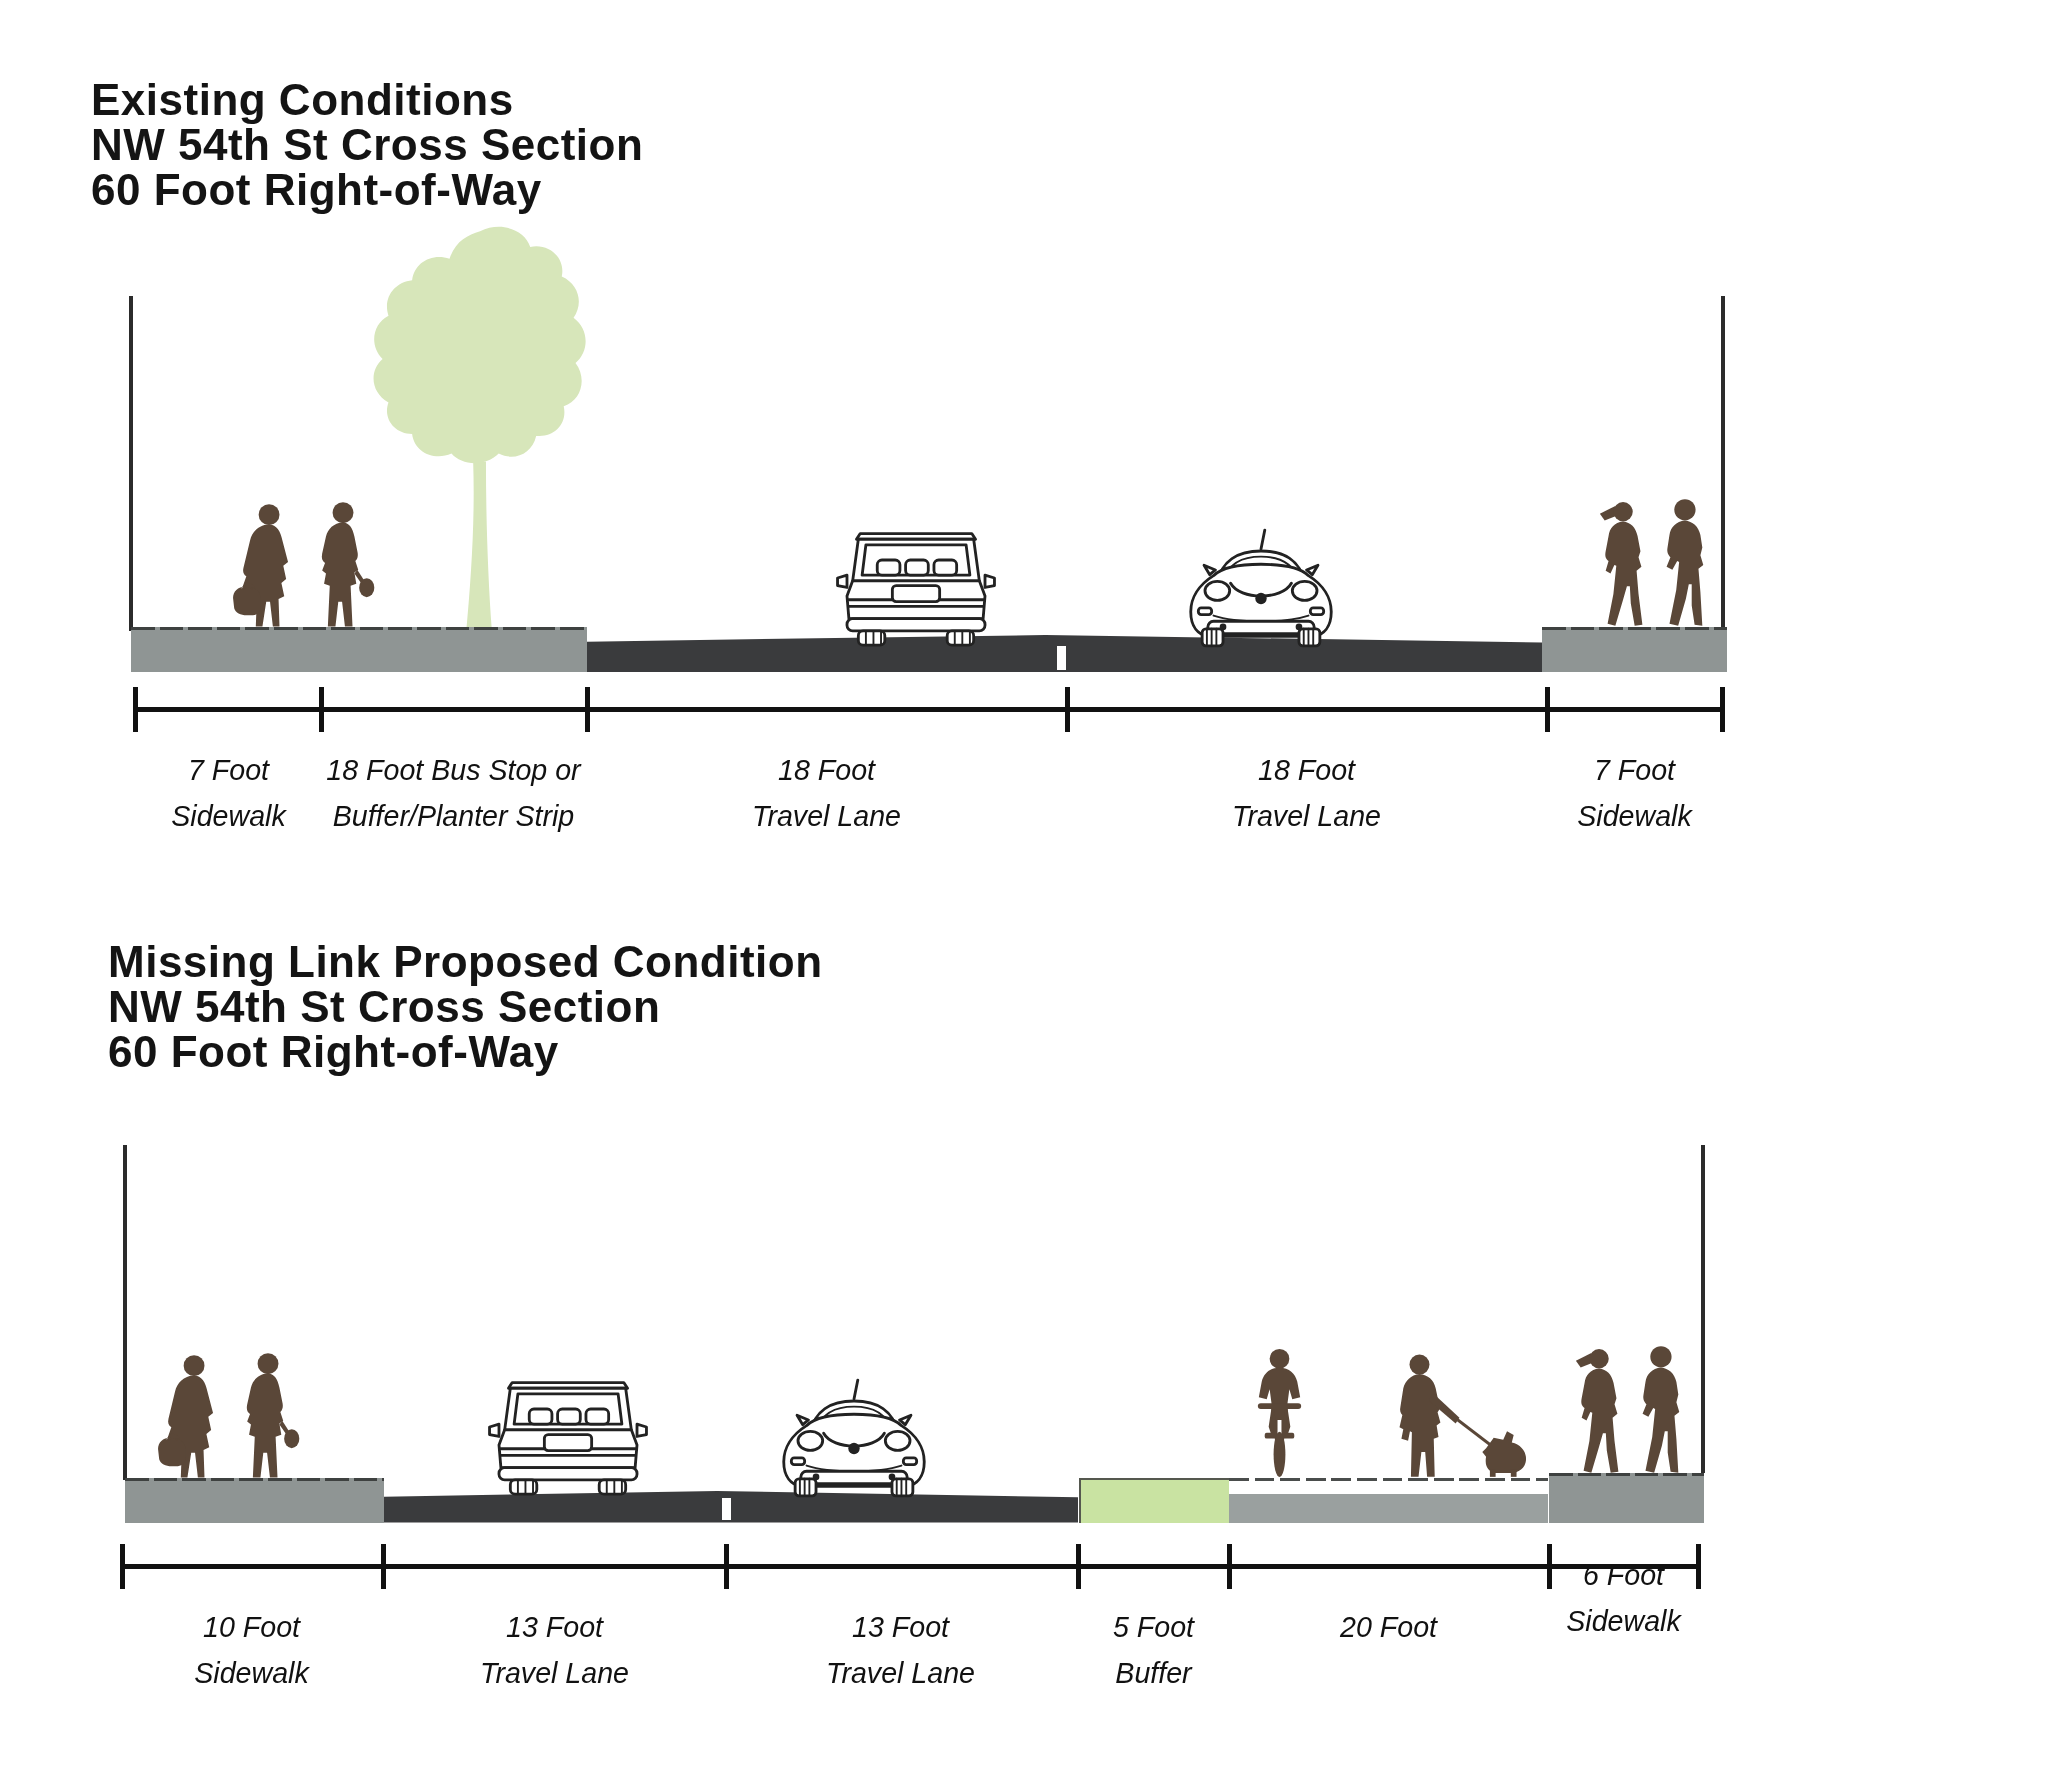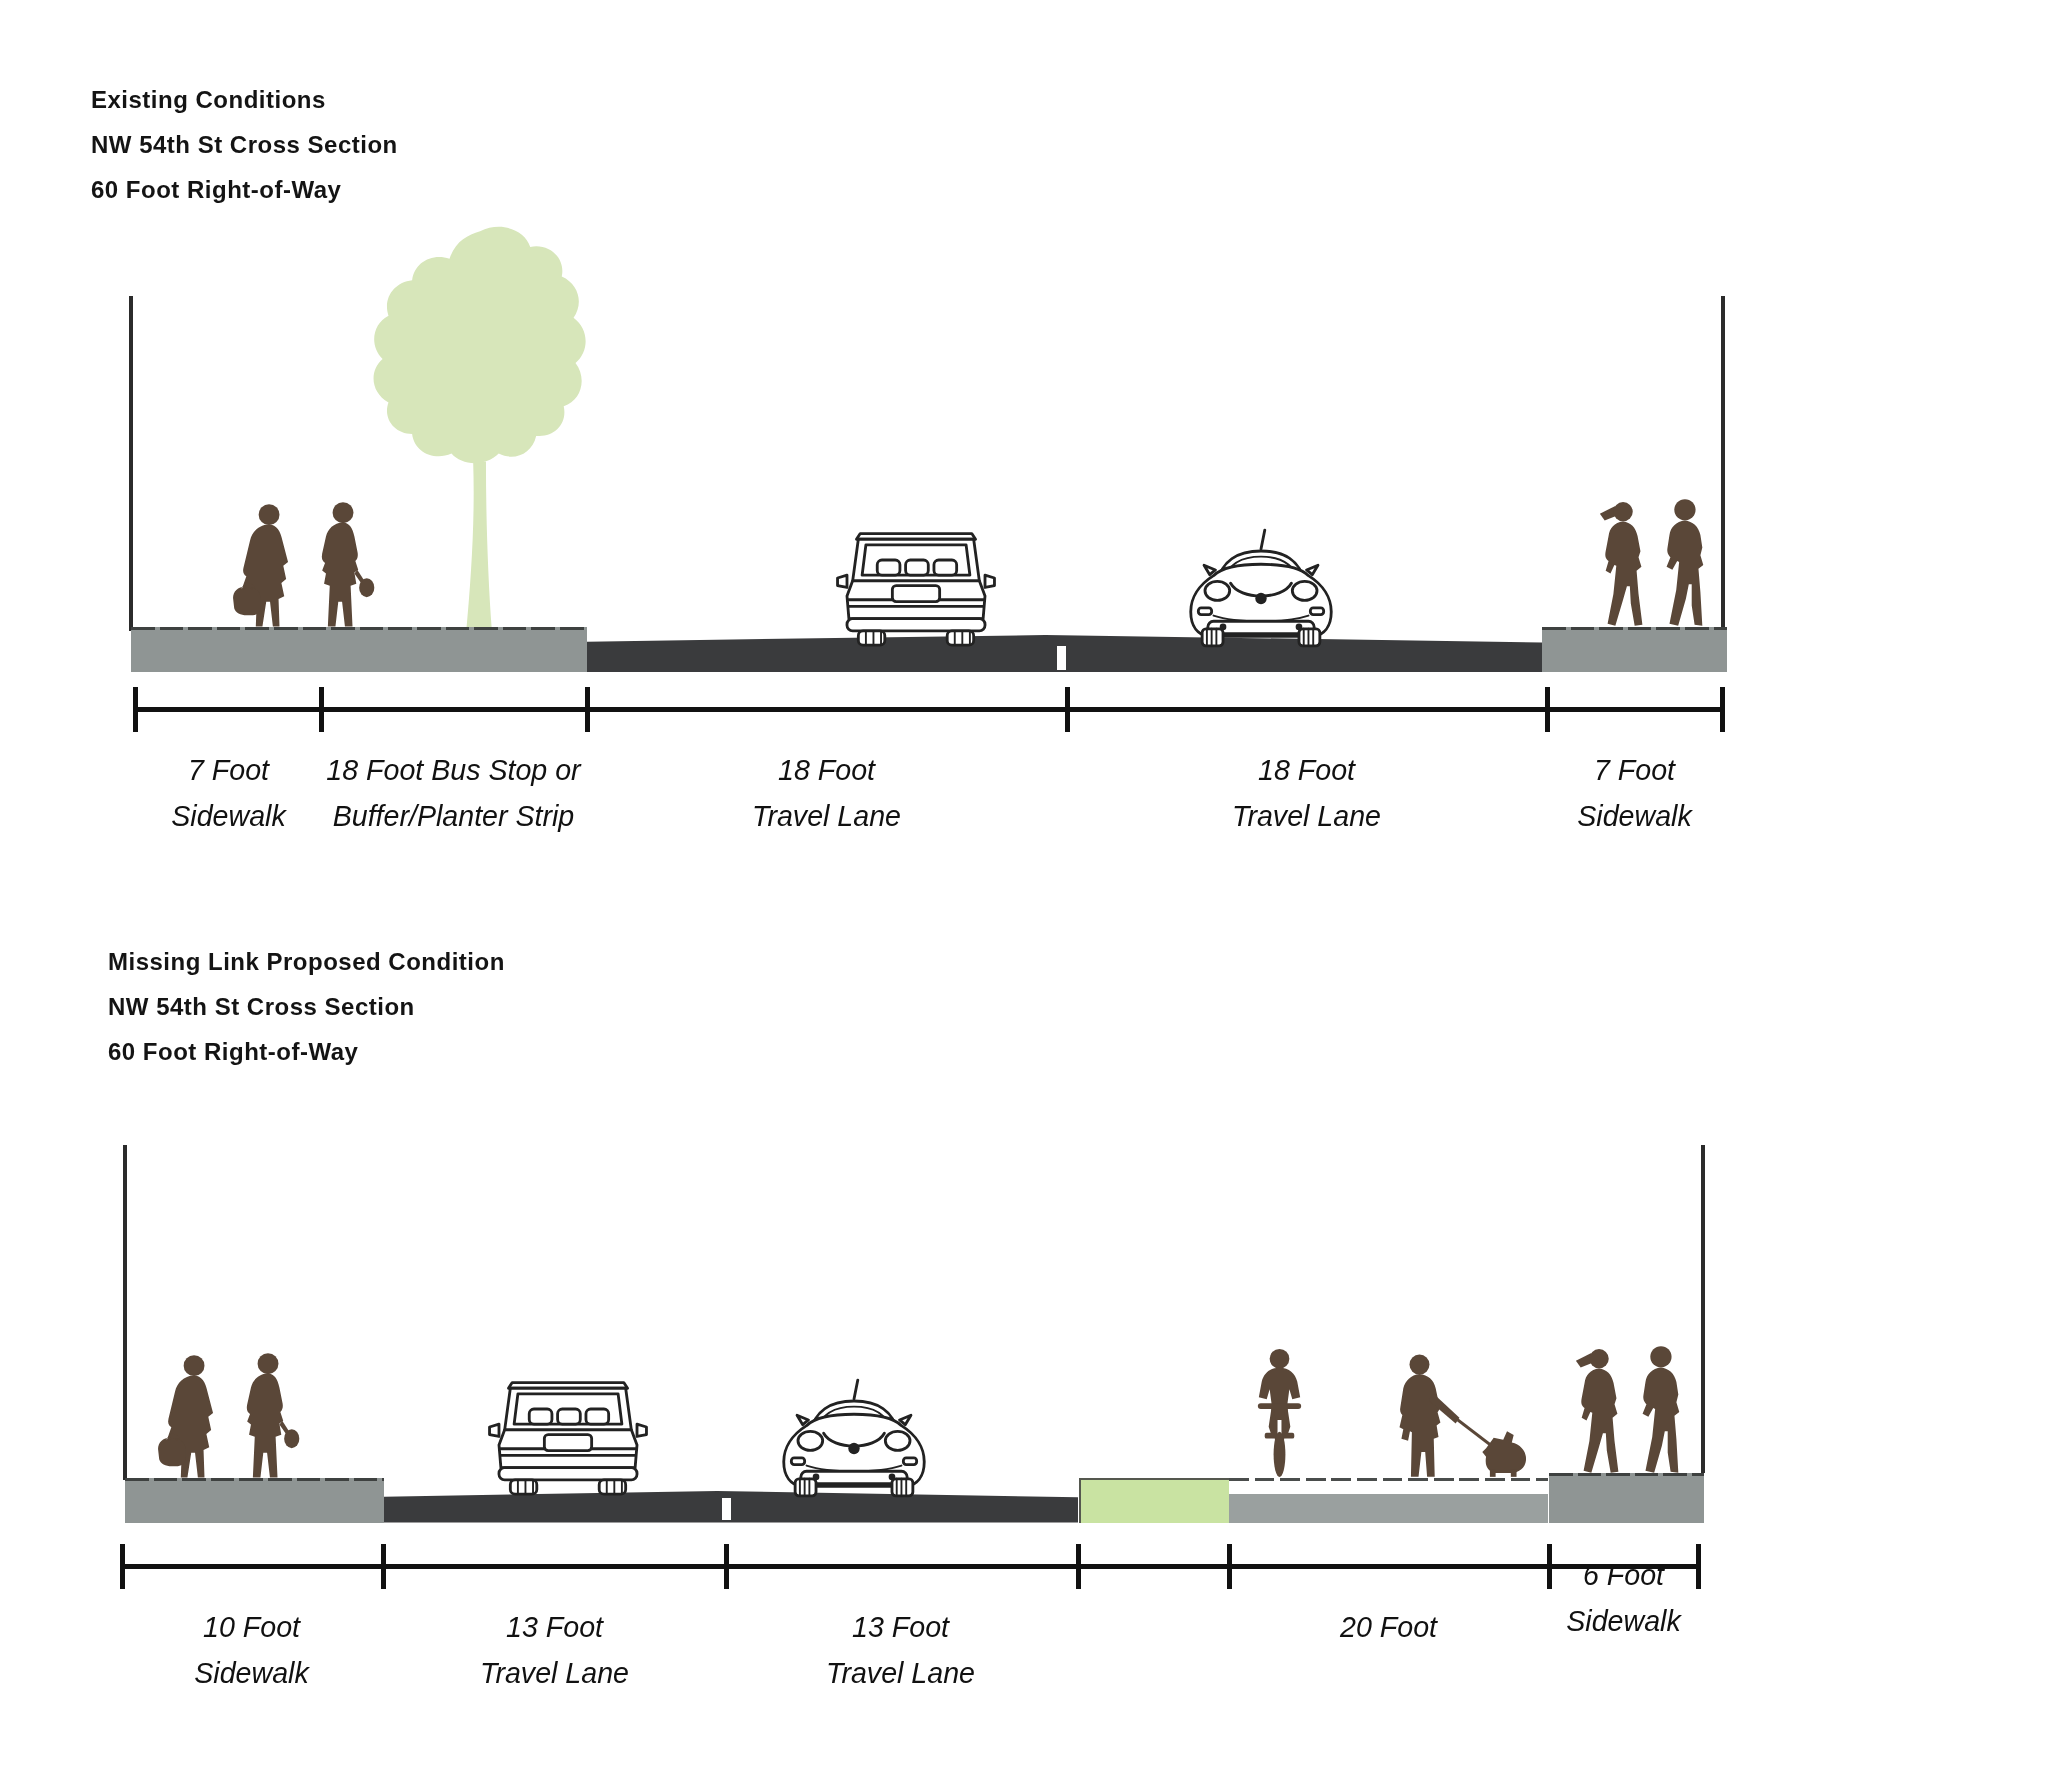--- a/index.html
+++ b/index.html
@@ -1,19 +1,19 @@
 <!DOCTYPE html>
 <html><head>
 <meta charset="utf-8">
 <style>
   html,body{margin:0;padding:0;background:#fff;}
   .canvas{position:relative;width:2069px;height:1773px;background:#ffffff;overflow:hidden;
           font-family:"Liberation Sans", sans-serif;color:#141414;}
   .abs{position:absolute;}
-  .title{font-size:24px;font-weight:700;line-height:45px;letter-spacing:0.5px;color:#141414;}
+  .title{font-size:44px;font-weight:700;line-height:45px;letter-spacing:0.5px;color:#141414;}
   .vline{width:3.9px;background:#2b2b2b;}
   .dimline{height:4.9px;background:#111;}
   .tick{width:4.9px;height:45px;background:#111;}
   .dim-label{width:433px;margin-left:-217px;text-align:center;font-size:28.6px;line-height:46px;
              font-weight:400;color:#111;font-style:italic;}
   .blk{position:absolute;}
   .sidewalk{background:#8f9594;}
   .sidewalk::before{content:"";position:absolute;top:0;left:0;right:0;height:3px;
       background:repeating-linear-gradient(90deg,#3e4140 0 23.6px,#8f9594 23.6px 28.6px);}
   .road{background:#3a3b3d;}
@@ -252,20 +252,24 @@
     <div>Sidewalk</div>
   </div>
   <div class="abs dim-label" style="left:555px;top:1604px;">
     <div>13 Foot</div>
     <div>Travel Lane</div>
   </div>
   <div class="abs dim-label" style="left:901px;top:1604px;">
     <div>13 Foot</div>
     <div>Travel Lane</div>
   </div>
+  <div class="abs dim-label" style="left:1154px;top:1604px;">
+    <div>5 Foot</div>
+    <div>Buffer</div>
+  </div>
   <div class="abs dim-label" style="left:1389px;top:1604px;">
     <div>20 Foot</div>
   </div>
   <div class="abs dim-label" style="left:1624px;top:1552px;">
     <div>6 Foot</div>
     <div>Sidewalk</div>
   </div>
 
 </div>
 

